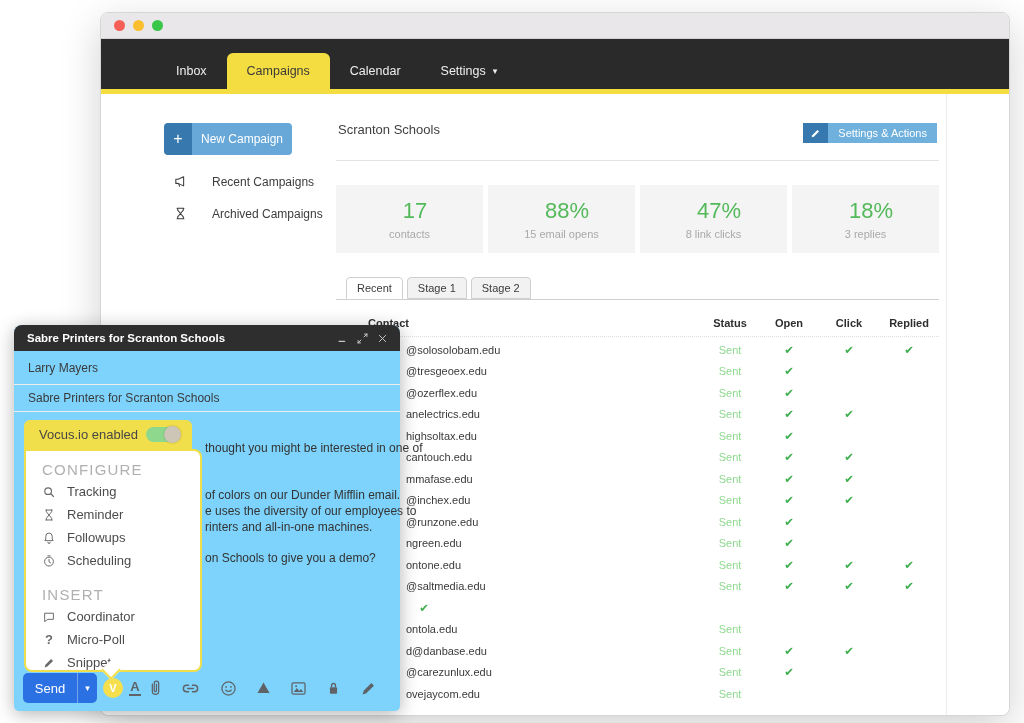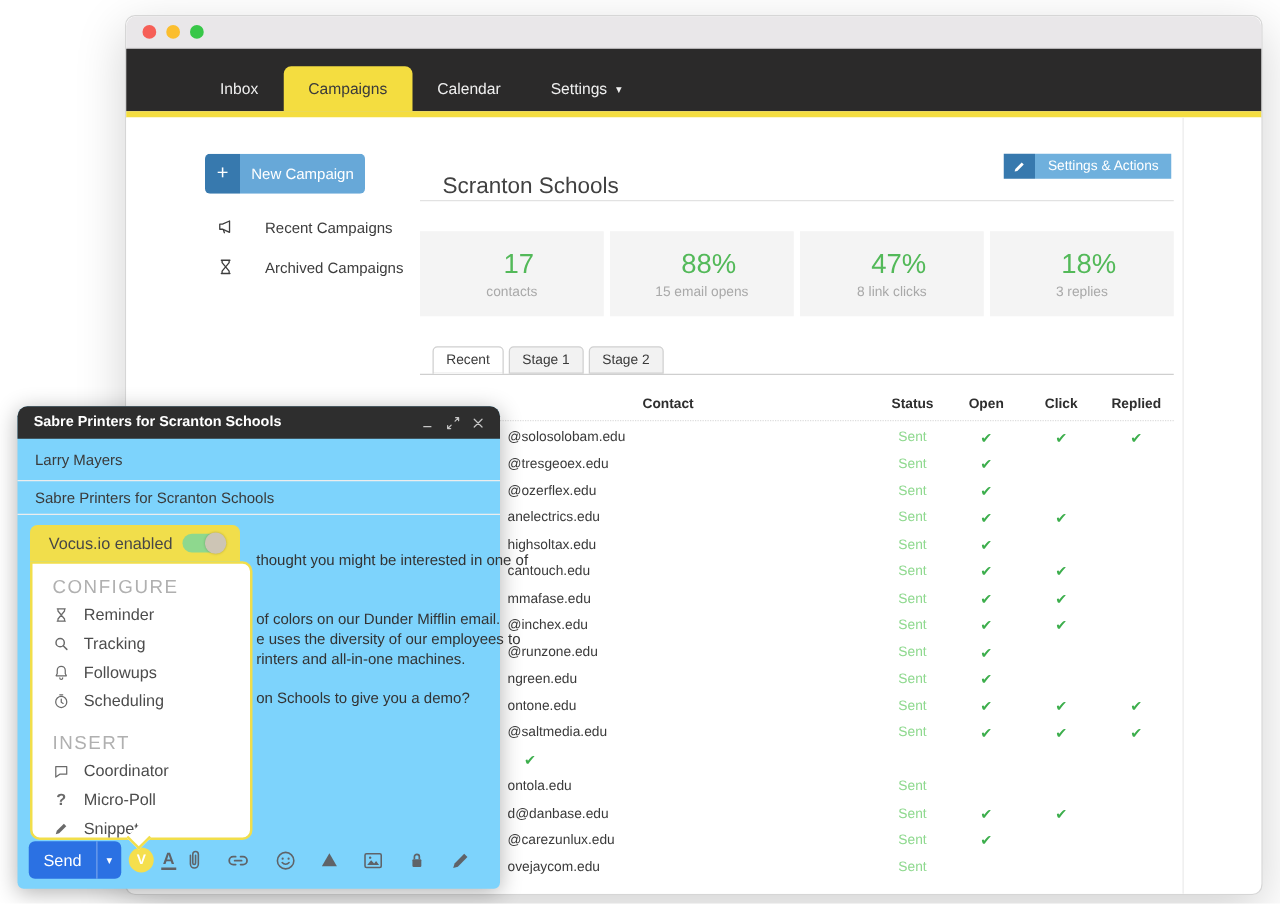--- a/index.html
+++ b/index.html
@@ -30,21 +30,21 @@
            align-items:center;justify-content:center;}
   .nc-label{flex:1;background:var(--blue);color:#fff;font-size:12px;display:flex;align-items:center;
             justify-content:center;font-family:inherit;}
   .side-links{position:absolute;left:72px;top:80px;}
   .side-link{display:flex;align-items:center;gap:24px;font-size:12px;color:#3d3d3d;margin-bottom:17px;
              cursor:pointer;white-space:nowrap;}
   .side-link svg{width:15px;height:15px;color:#3d3d3d;flex:none;}
 
   
   .main{position:absolute;left:235px;top:0;width:603px;height:621px;}
-  .page-title{position:absolute;left:2px;top:28px;margin:16px;font-size:18px;font-weight:400;color:#414141;}
+  .page-title{position:absolute;left:2px;top:28px;margin:0;font-size:13px;font-weight:400;color:#414141;}
   .settings-actions{position:absolute;right:0;top:27px;height:24px;display:flex;border:none;padding:2px;
                     border-radius:3px;overflow:hidden;cursor:pointer;background:none;}
   .sa-ic{width:25px;background:var(--blue-dark);color:#fff;display:flex;align-items:center;justify-content:center;}
   .sa-ic svg{width:13px;height:13px;}
   .sa-label{background:#6fb0dd;color:#fff;font-size:11px;padding:0 10px;display:flex;align-items:center;
             font-family:inherit;}
   .rule{position:absolute;left:0;top:66px;width:603px;height:1px;background:#e2e2e2;}
   .stats{position:absolute;left:0;top:91px;width:603px;display:flex;gap:5px;}
   .stat-card{flex:1;height:68px;background:#f4f4f4;display:flex;flex-direction:column;align-items:center;
              justify-content:center;}
@@ -52,21 +52,21 @@
   .stat-label{color:#a9a9a9;font-size:11px;margin-top:4px;}
   .stage-tabs{position:absolute;left:0;top:185px;width:603px;height:21px;display:flex;align-items:flex-end;
               border-bottom:1px solid #cfcfcf;padding-left:10px;}
   .stage-tab{font-size:11px;color:#3a3a3a;padding:4px 10px;border:1px solid #cfcfcf;background:#f2f2f2;
              border-radius:4px 4px 0 0;margin-right:4px;position:relative;cursor:pointer;}
   .stage-tab.active{background:#fff;}
   .stage-tab.active::after{content:'';position:absolute;left:0;right:0;bottom:-1px;height:1px;background:#fff;}
 
   .thead{position:absolute;left:0;top:223px;width:603px;display:flex;font-size:11px;font-weight:bold;
          color:#2e2e2e;padding-bottom:7px;border-bottom:1px dotted #ddd;}
-  .th-contact{flex:1;padding-left:32px;text-align:center;}
+  .th-contact{flex:1;padding-left:32px;}
   .th-col{width:60px;text-align:center;}
   .th-col.first{width:58px;}
   .tbody{position:absolute;left:0;top:245px;width:603px;}
   .trow{display:flex;height:21.5px;align-items:center;cursor:pointer;}
   .trow .email{flex:1;padding-left:70px;font-size:11px;color:#3a3a3a;}
   .trow .status{width:58px;text-align:center;font-size:11px;color:var(--sent-green);}
   .trow .chk{width:60px;text-align:center;font-size:11.5px;color:var(--check-green);}
 
   
   .compose{position:absolute;left:14px;top:325px;width:386px;height:386px;background:#7dd3fc;z-index:5;
@@ -351,30 +351,30 @@
     <div class="vocus-popup">
       <span class="vp-label">Vocus.io enabled</span>
       <span class="toggle">
         <span class="knob"></span>
       </span>
     </div>
     <div class="vocus-menu" id="vocus-menu">
         <div class="section-title">CONFIGURE</div>
         <div class="menu-item">
           <svg viewBox="0 0 24 24">
-            <path d="M6.5 3.5h11M6.5 20.5h11M7.5 3.5v3l4.5 5.5 4.5-5.5v-3M7.5 20.5v-3l4.5-5.5 4.5 5.5v3" fill="none" stroke="currentColor" stroke-width="1.7" stroke-linecap="round" stroke-linejoin="round"></path>
-          </svg>
-          <span>Reminder</span>
-        </div>
-        <div class="menu-item">
-          <svg viewBox="0 0 24 24">
             <circle cx="10.5" cy="10.5" r="5.7" fill="none" stroke="currentColor" stroke-width="2"></circle>
             <path d="M15 15l4.7 4.7" stroke="currentColor" stroke-width="2" stroke-linecap="round"></path>
           </svg>
           <span>Tracking</span>
+        </div>
+        <div class="menu-item">
+          <svg viewBox="0 0 24 24">
+            <path d="M6.5 3.5h11M6.5 20.5h11M7.5 3.5v3l4.5 5.5 4.5-5.5v-3M7.5 20.5v-3l4.5-5.5 4.5 5.5v3" fill="none" stroke="currentColor" stroke-width="1.7" stroke-linecap="round" stroke-linejoin="round"></path>
+          </svg>
+          <span>Reminder</span>
         </div>
         <div class="menu-item">
           <svg viewBox="0 0 24 24">
             <path d="M12 3.5a5.5 5.5 0 00-5.5 5.5v4.5L5 16.5h14l-1.5-3V9A5.5 5.5 0 0012 3.5z" fill="none" stroke="currentColor" stroke-width="1.7" stroke-linejoin="round"></path>
             <path d="M10 19.5a2 2 0 004 0" fill="none" stroke="currentColor" stroke-width="1.7" stroke-linecap="round"></path>
           </svg>
           <span>Followups</span>
         </div>
         <div class="menu-item">
           <svg viewBox="0 0 24 24">

